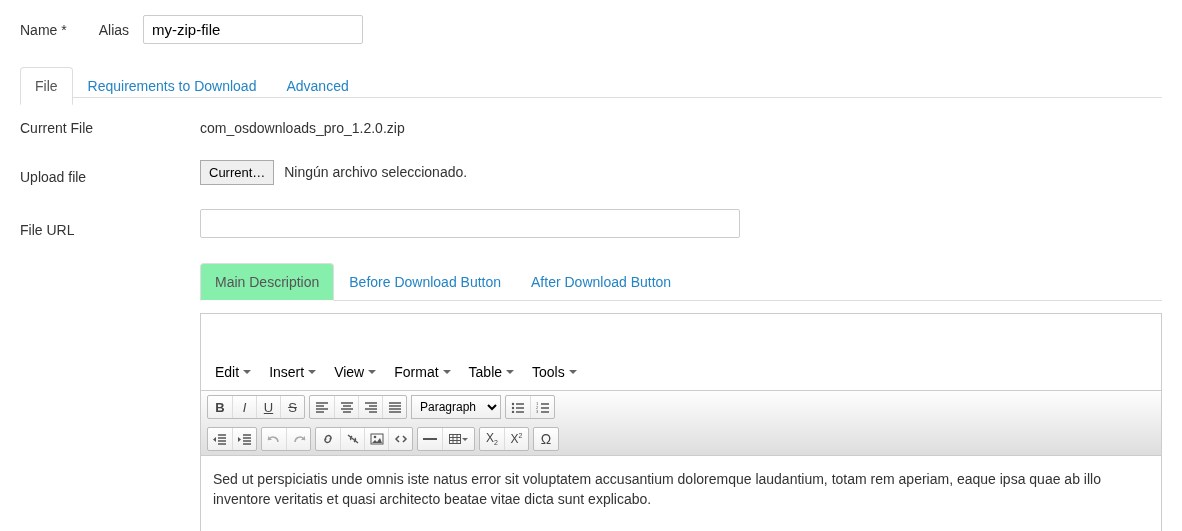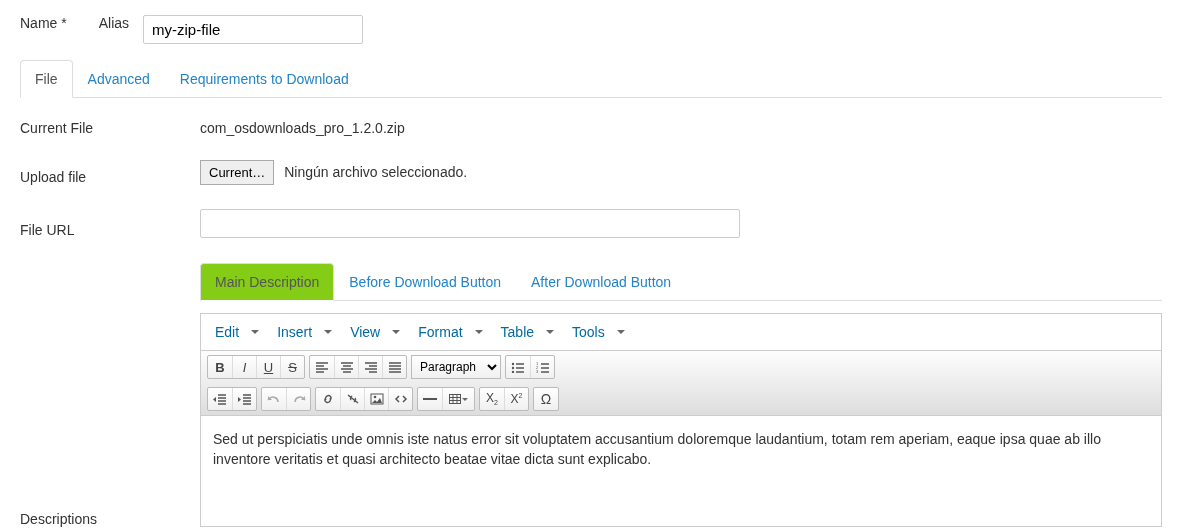--- a/index.html
+++ b/index.html
@@ -3,21 +3,21 @@
 <meta charset="utf-8">
 <style>
   * { box-sizing: border-box; margin: 0; padding: 0; }
   body {
     font-family: Helvetica, Arial, sans-serif;
     font-size: 14px;
     color: #333;
     padding: 15px 20px;
     width: 1182px;
   }
-  .top-row { display: flex; margin-bottom: 15px; gap: 10px; }
+  .top-row { display: flex; align-items: center; margin-bottom: 15px; gap: 10px; }
   .field-label { font-size: 14px; color: #333; }
   .text-input {
     border: 1px solid #ccc;
     padding: 5px 8px;
     font-size: 15px;
     border-radius: 2px;
     background: #fff;
   }
   #name-input { width: 540px; }
   #alias-input { width: 220px; margin-left: 4px; }
@@ -29,21 +29,21 @@
     margin-bottom: 18px;
   }
   .tab {
     padding: 10px 14px;
     cursor: pointer;
     font-size: 14px;
     color: #2384c6;
     border: 1px solid transparent;
     border-bottom: none;
     position: relative;
-    top: 1px;
+    top: 8px;
   }
   .tab.active {
     color: #555;
     border-color: #ddd;
     border-bottom: 1px solid #fff;
     background: #fff;
     border-radius: 4px 4px 0 0;
   }
 
   .form-row { display: flex; align-items: flex-end; margin-bottom: 24px; }
@@ -73,41 +73,42 @@
     font-size: 14px;
     border: 1px solid transparent;
     border-bottom: none;
     position: relative;
     top: 1px;
   }
   .desc-tab.active {
     color: #555;
     border-color: #ddd;
     border-bottom: 1px solid #fff;
-    background: #84cc16;
+    background: #86efac;
     border-radius: 4px 4px 0 0;
   }
 
   .editor-wrap {
     border: 1px solid #ccc;
   }
   .menubar {
     display: flex;
     gap: 2px;
     padding: 4px 6px;
     background: #fff;
   }
   .menu-item {
     padding: 6px 8px;
     cursor: pointer;
     font-size: 14px;
-    color: #0369a1;
+    color: #000000;
     display: flex;
     align-items: center;
-    gap: 12px;
+    gap: 4px;
+    margin-top: 40px;
   }
   .caret-down {
     width: 0; height: 0;
     border-left: 4px solid transparent;
     border-right: 4px solid transparent;
     border-top: 4px solid #666;
     display: inline-block;
   }
   .toolbar {
     display: flex;
@@ -165,22 +166,22 @@
 <body>
 
 <div class="top-row">
   <span class="field-label">Name *</span>
   <span class="field-label alias-label">Alias</span>
   <input id="alias-input" class="text-input" type="text" value="my-zip-file" style="">
 </div>
 
 <div class="tabs">
   <div class="tab active">File</div>
+  <div class="tab">Requirements to Download</div>
   <div class="tab">Advanced</div>
-  <div class="tab">Requirements to Download</div>
 </div>
 
 <div class="form-row">
   <div class="row-label">Current File</div>
   <div class="row-value">com_osdownloads_pro_1.2.0.zip</div>
 </div>
 
 <div class="form-row">
   <div class="row-label">Upload file</div>
   <div class="row-value">

